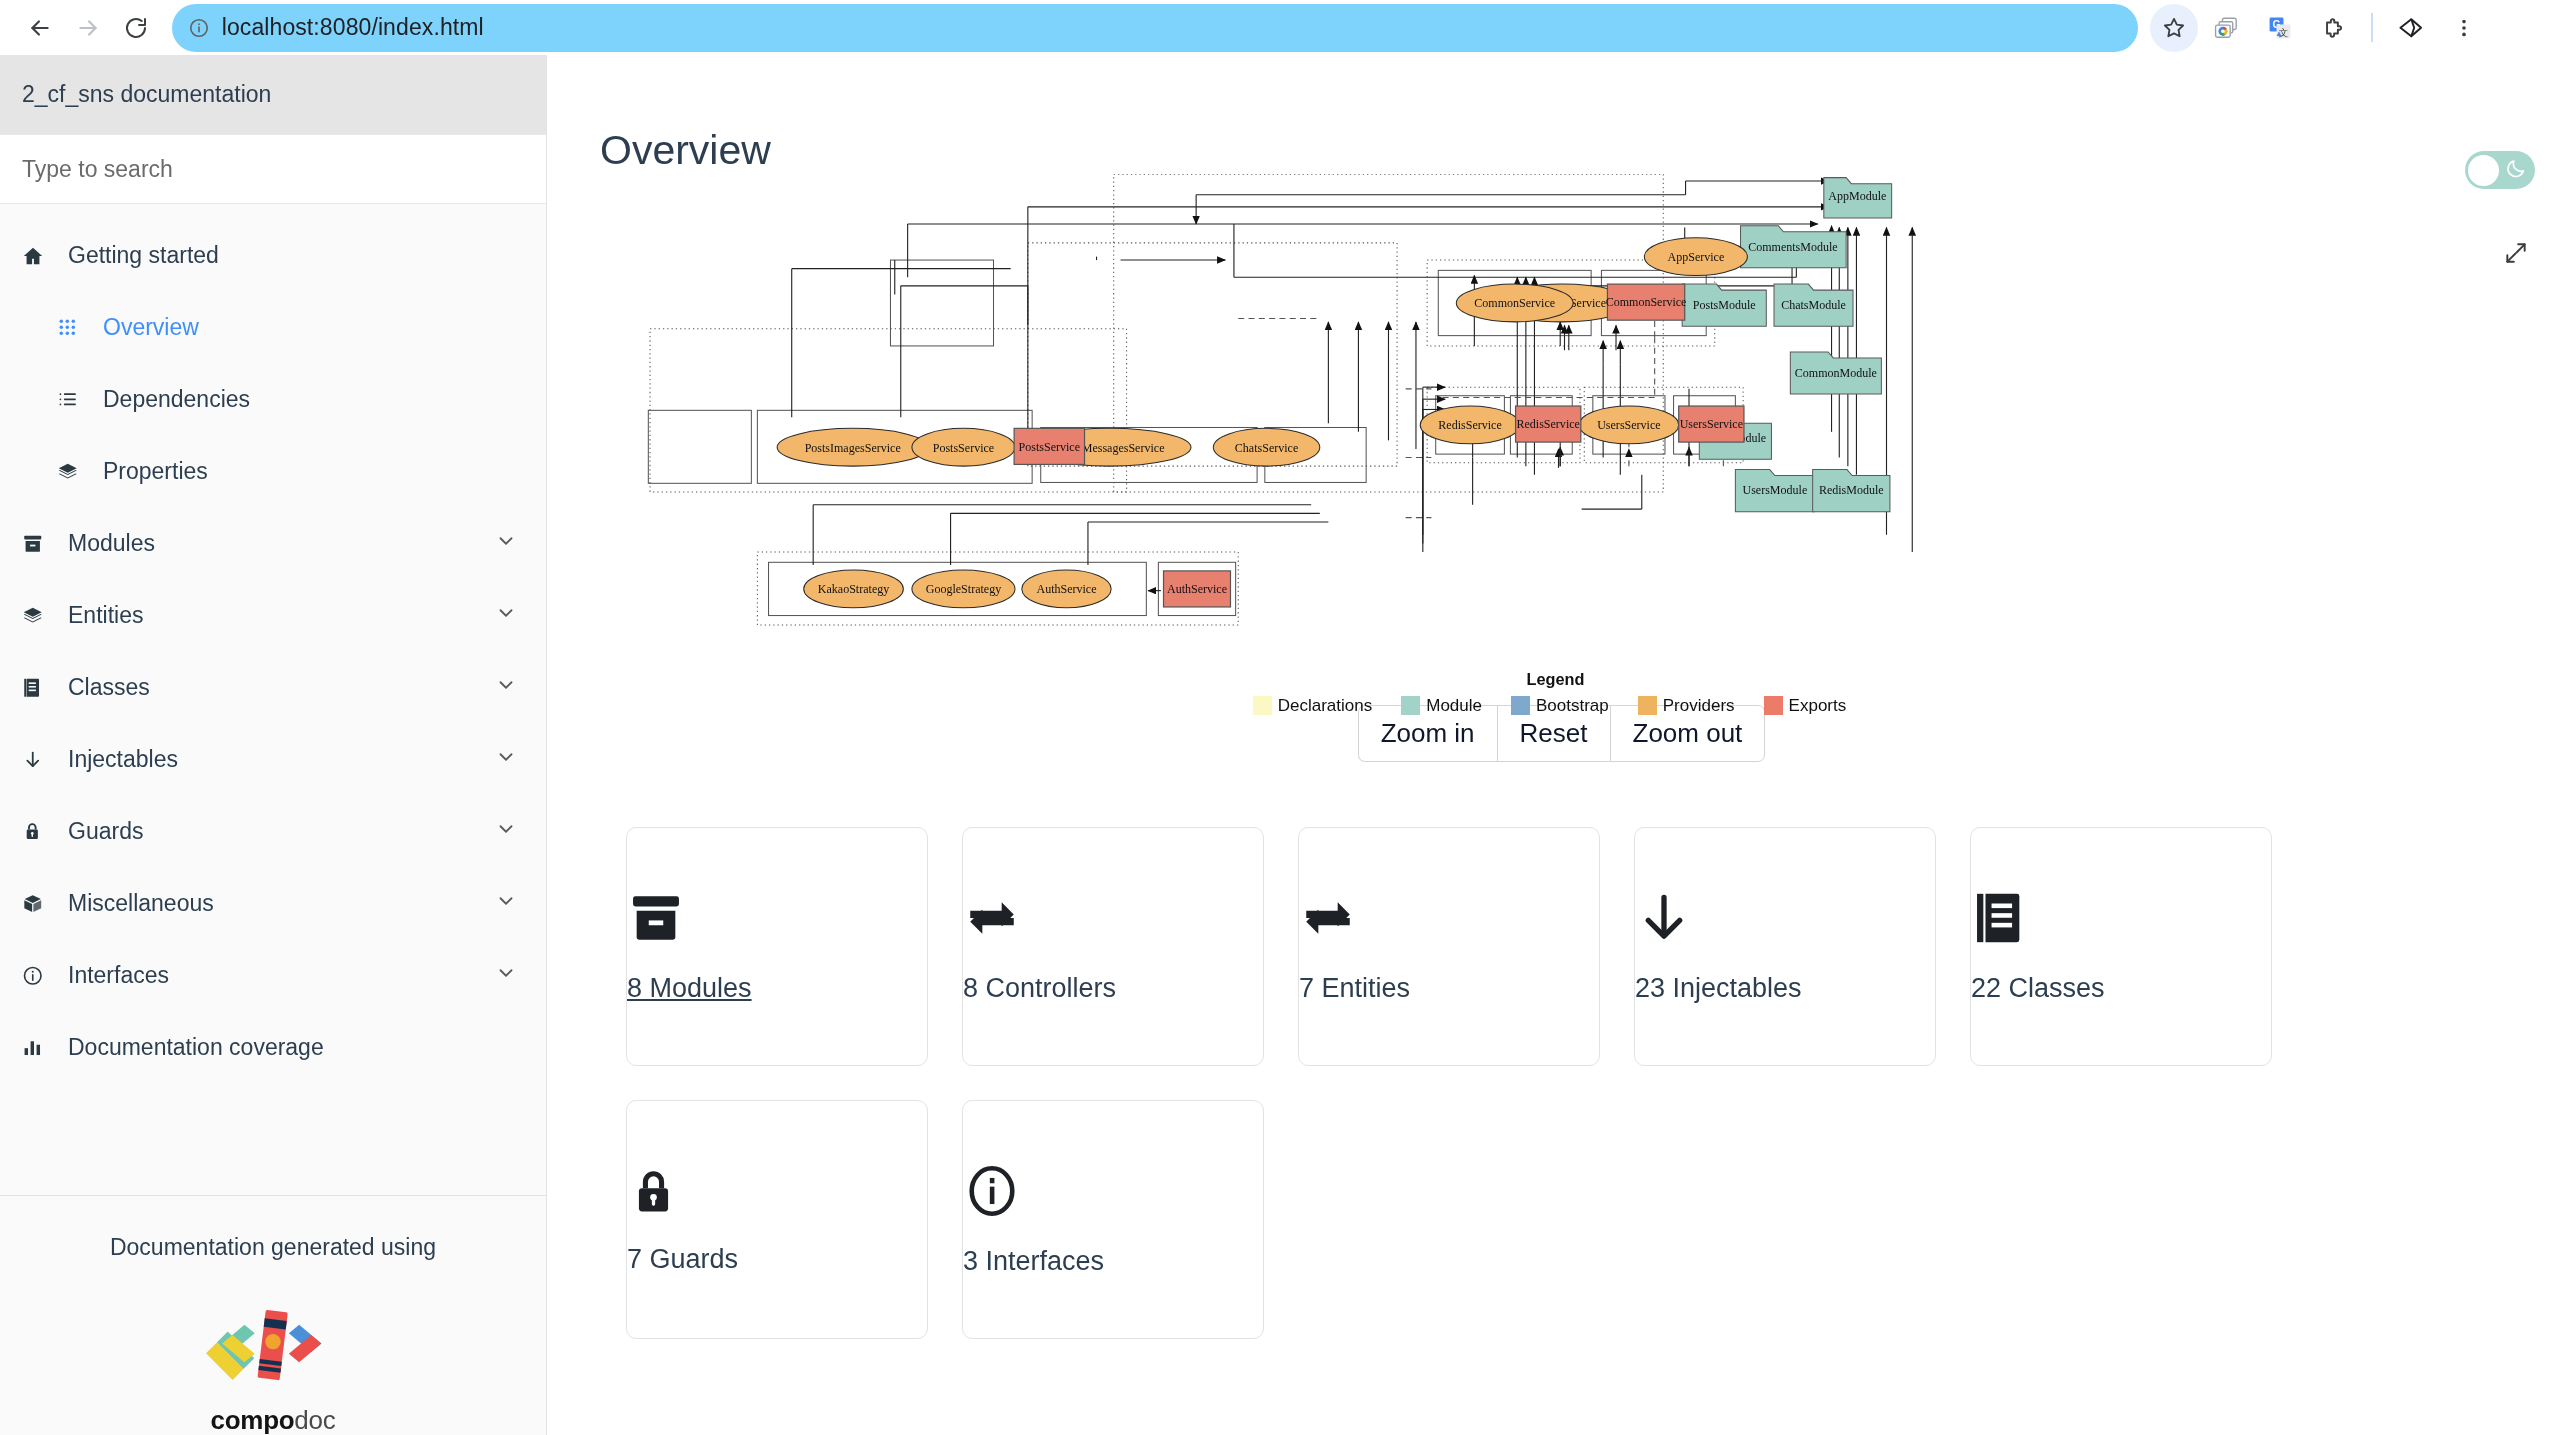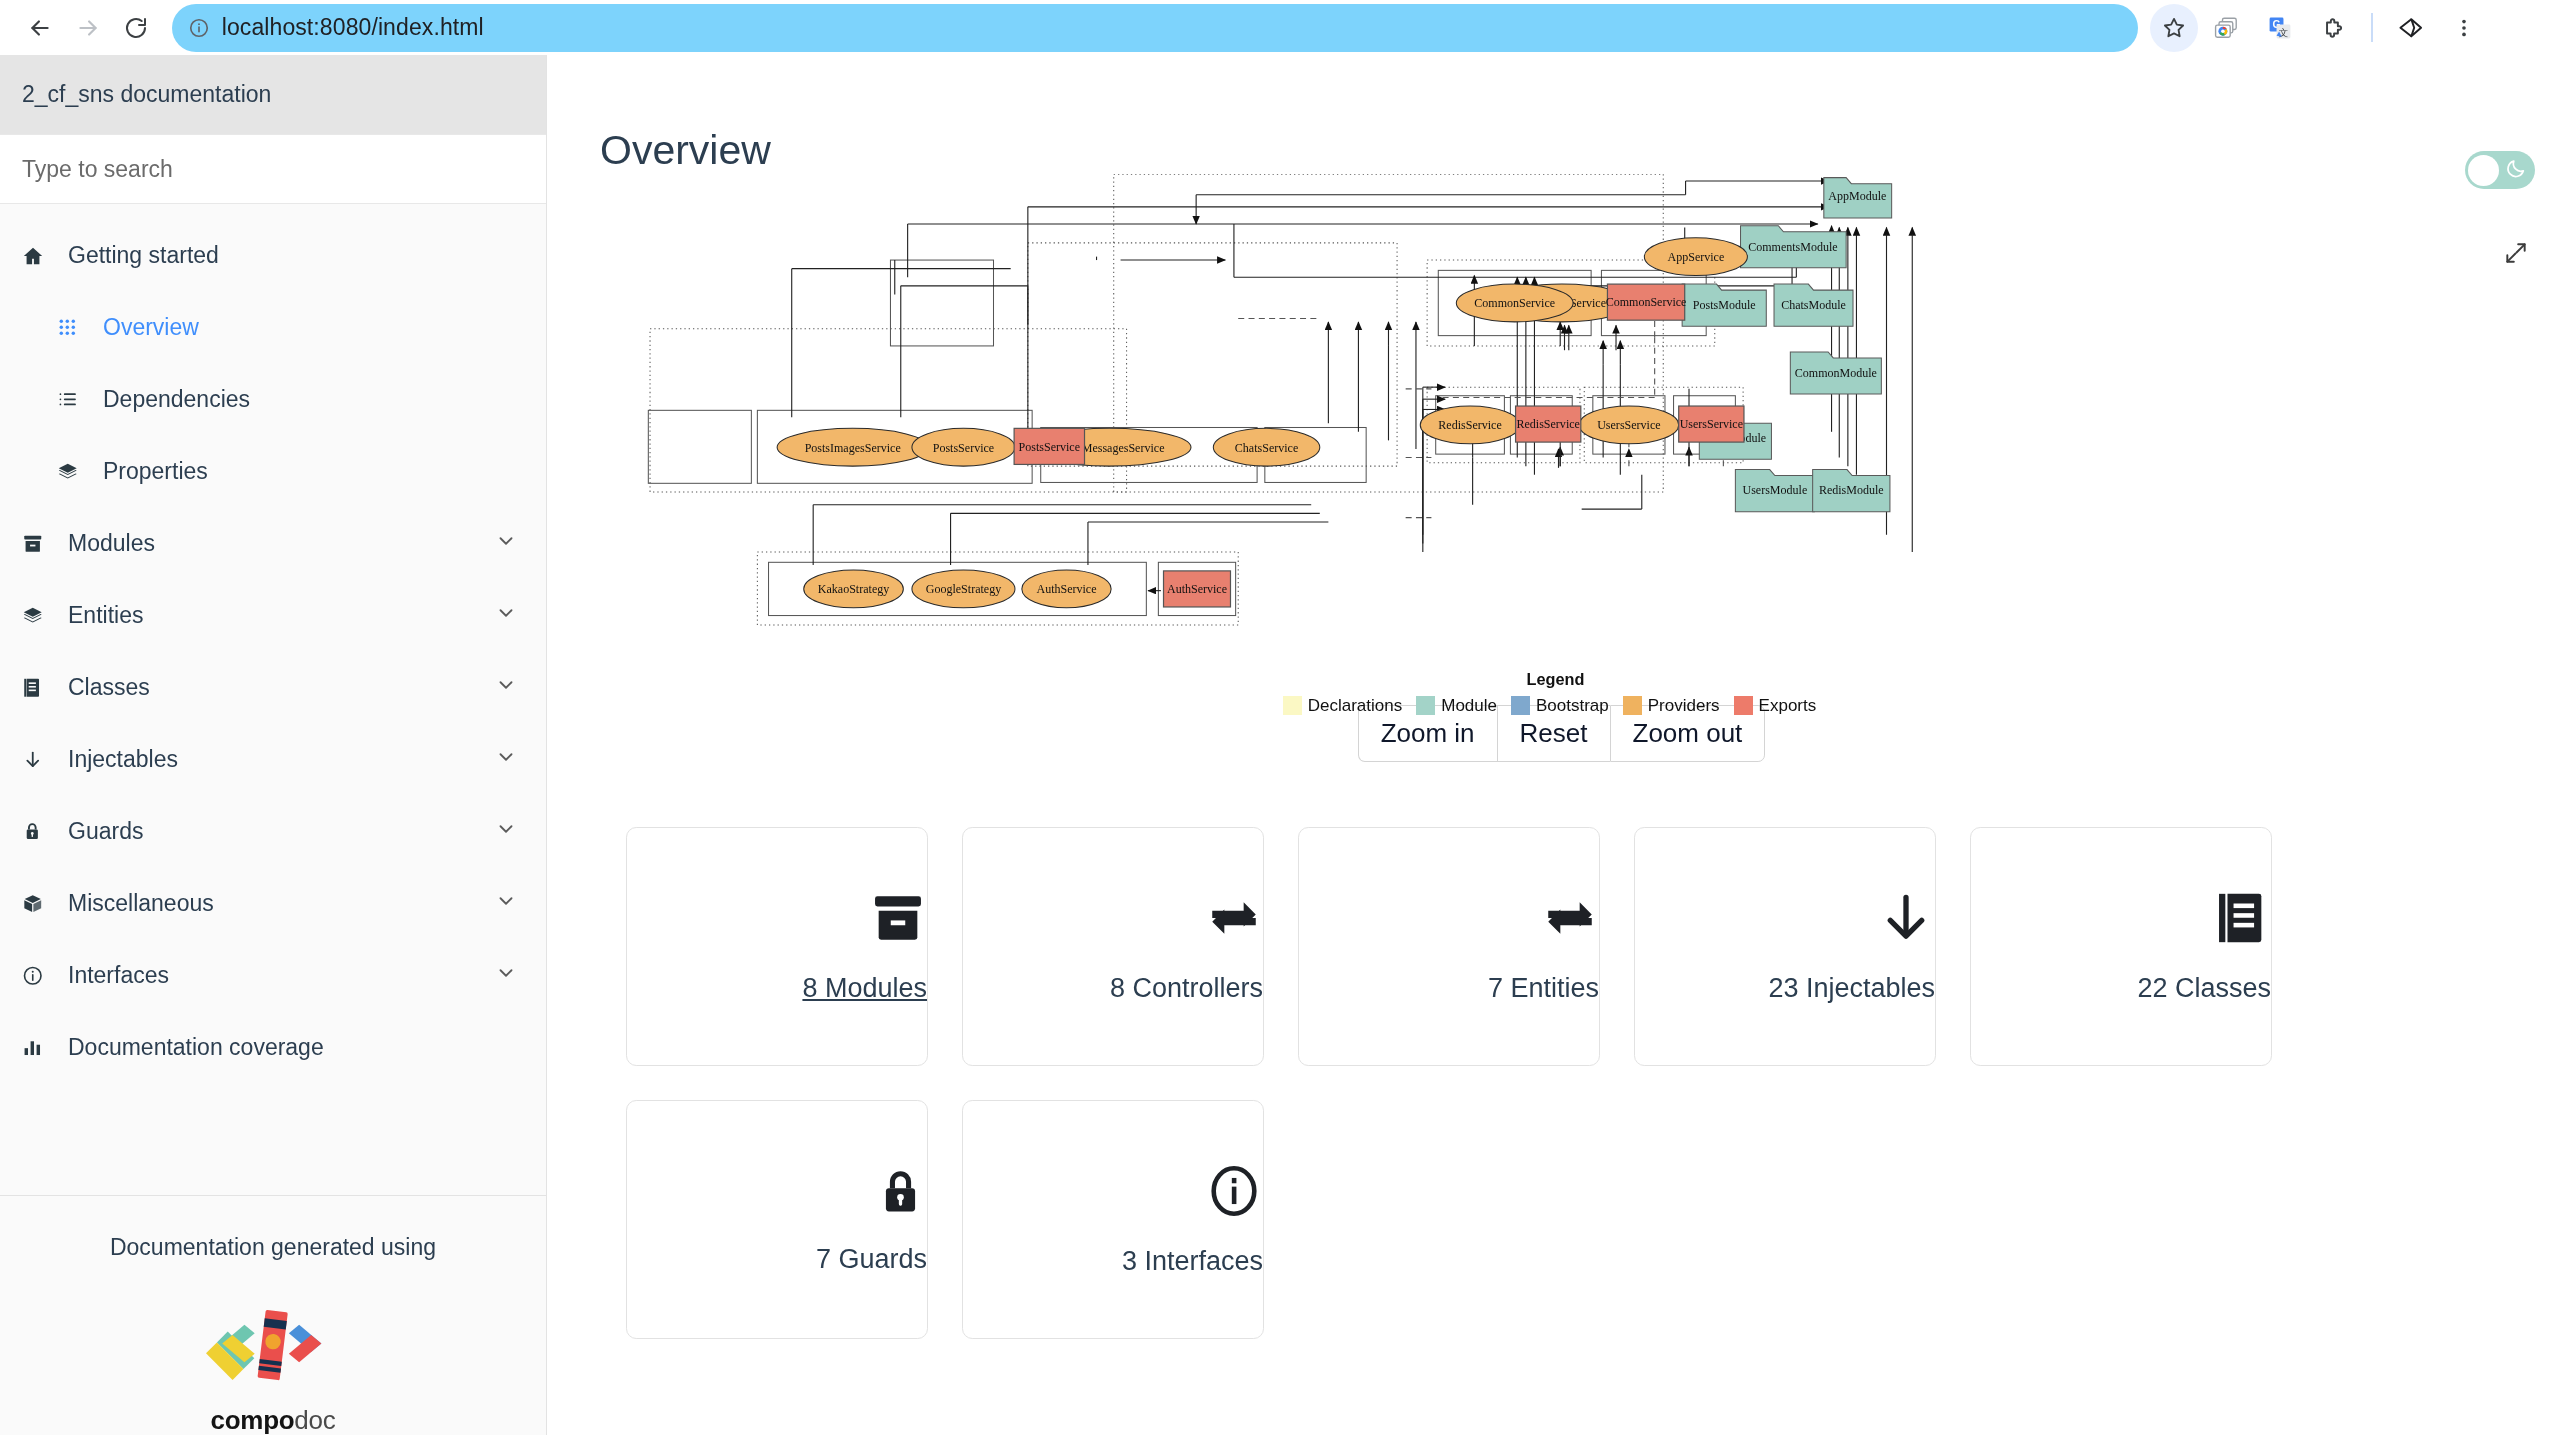--- a/index.html
+++ b/index.html
@@ -169,21 +169,21 @@
   .legend {
     position: absolute;
     left: 0; right: 12px;
     top: 496px;
     text-align: center;
   }
   .legend-title { font-size: 16.3px; font-weight: 700; color: #111; }
   .legend-row {
     margin-top: 6.9px;
     display: flex; justify-content: center; align-items: center;
-    gap: 2px;
+    gap: 17px;
   }
   .legend-item { display: flex; align-items: center; gap: 6px; margin-right: 12px; }
   .legend-swatch { width: 19px; height: 19px; display: inline-block; }
   .legend-label { font-size: 17px; color: #111; }
 
   
   .zoom-btns {
     display: flex; justify-content: center;
     margin-top: 24px;
   }
@@ -206,21 +206,21 @@
     gap: 34px;
     padding: 65px 0 0 79px;
     max-width: 1769px;
   }
   .card {
     width: 302px; height: 239px;
     border: 0.9px solid #e2e2e2;
     border-radius: 10.3px;
     background: #ffffff;
     display: flex; flex-direction: column;
-    align-items: flex-end; justify-content: center;
+    align-items: flex-start; justify-content: center;
     gap: 26px;
   }
   .card .card-icon { color: #1e2126; display: flex; }
   .card .card-label {
     font-size: 27px;
     color: #2c3e50;
   }
   .card .card-label.underlined { text-decoration: underline; }
 </style>
 </head>

